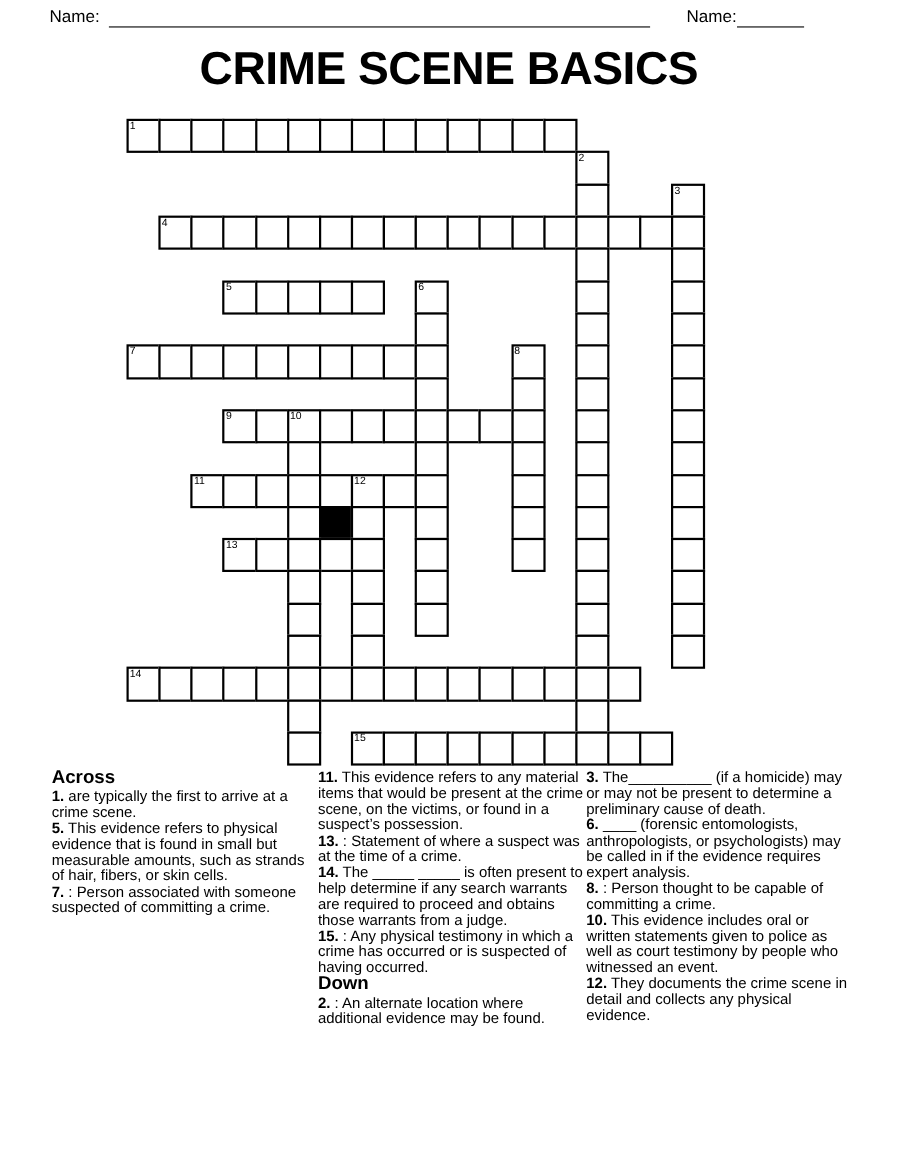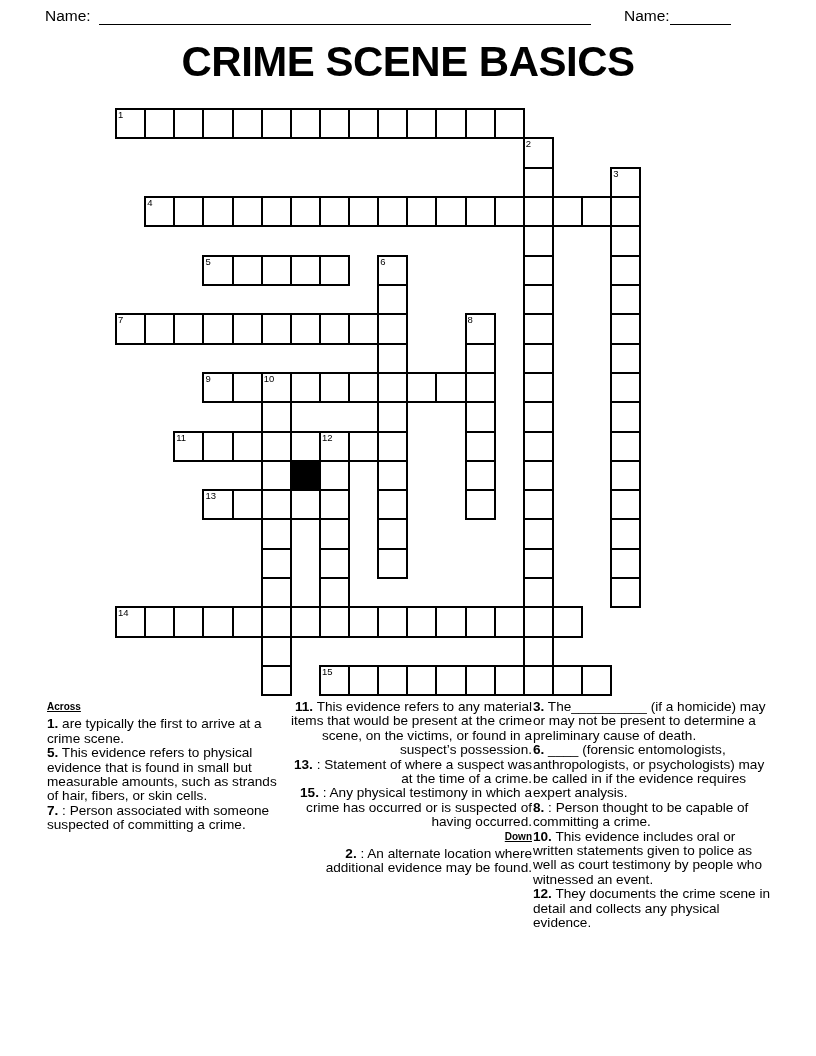--- a/index.html
+++ b/index.html
@@ -24,23 +24,23 @@
   .cell{
     position:absolute;background:#fff;border:2px solid #000;box-sizing:border-box;
   }
   .cell.black{background:#000;}
   .cell .num{
     position:absolute;left:1px;top:0px;font-size:9.5px;line-height:10px;font-weight:400;
   }
   
   .clue-col{position:absolute;top:700px;font-size:13.6px;line-height:14.4px;}
   #ccol1{left:47px;width:241px;}
-  #ccol2{left:289px;width:243px;text-align:right;}
+  #ccol2{left:289px;width:243px;}
   #ccol3{left:533px;width:240px;}
-  .clue-header{font-weight:700;text-decoration:underline;margin:0 0 3px 0;font-size:10px;}
+  .clue-header{font-weight:700;margin:0 0 3px 0;font-size:17px;}
   p.clue{margin:0;padding:0;}
   p.clue b{font-weight:700;}
 </style>
 </head>
 <body>
 
 <span class="hdr-label" id="name-label">Name:</span>
 <div class="fill-line" id="name-line"></div>
 <span class="hdr-label" id="date-label">Name:</span>
 <div class="fill-line" id="date-line"></div>
@@ -233,20 +233,21 @@
 
 <div class="clue-col" id="ccol1">
     <div class="clue-header">Across</div>
     <p class="clue"><b>1.</b><span> are typically the first to arrive at a crime scene.</span></p>
     <p class="clue"><b>5.</b><span> This evidence refers to physical evidence that is found in small but measurable amounts, such as strands of hair, fibers, or skin cells.</span></p>
     <p class="clue"><b>7.</b><span> : Person associated with someone suspected of committing a crime.</span></p>
   </div>
 <div class="clue-col" id="ccol2">
     <p class="clue"><b>11.</b><span> This evidence refers to any material items that would be present at the crime scene, on the victims, or found in a suspect’s possession.</span></p>
     <p class="clue"><b>13.</b><span> : Statement of where a suspect was at the time of a crime.</span></p>
+    <p class="clue"><b>14.</b><span> The _____ _____ is often present to help determine if any search warrants are required to proceed and obtains those warrants from a judge.</span></p>
     <p class="clue"><b>15.</b><span> : Any physical testimony in which a crime has occurred or is suspected of having occurred.</span></p>
     <div class="clue-header">Down</div>
     <p class="clue"><b>2.</b><span> : An alternate location where additional evidence may be found.</span></p>
   </div>
 <div class="clue-col" id="ccol3">
     <p class="clue"><b>3.</b><span> The__________ (if a homicide) may or may not be present to determine a preliminary cause of death.</span></p>
     <p class="clue"><b>6.</b><span> ____ (forensic entomologists, anthropologists, or psychologists) may be called in if the evidence requires expert analysis.</span></p>
     <p class="clue"><b>8.</b><span> : Person thought to be capable of committing a crime.</span></p>
     <p class="clue"><b>10.</b><span> This evidence includes oral or written statements given to police as well as court testimony by people who witnessed an event.</span></p>
     <p class="clue"><b>12.</b><span> They documents the crime scene in detail and collects any physical evidence.</span></p>

